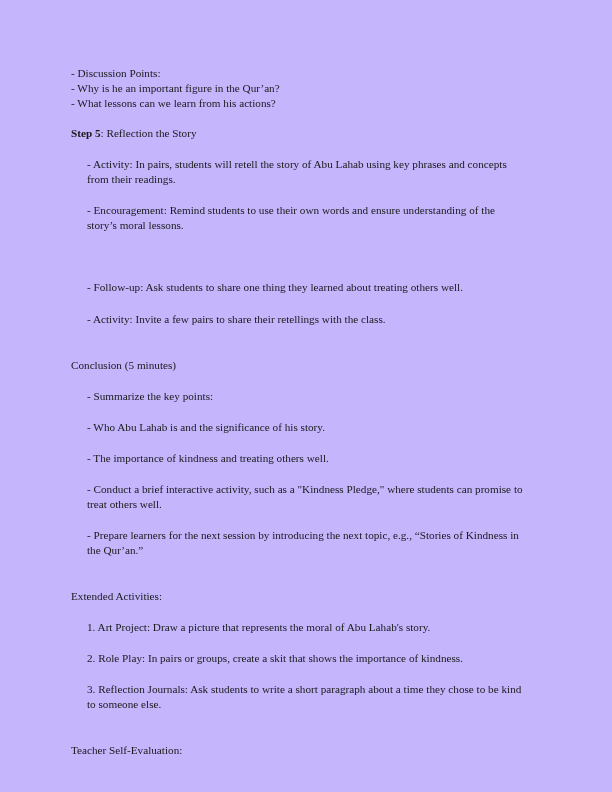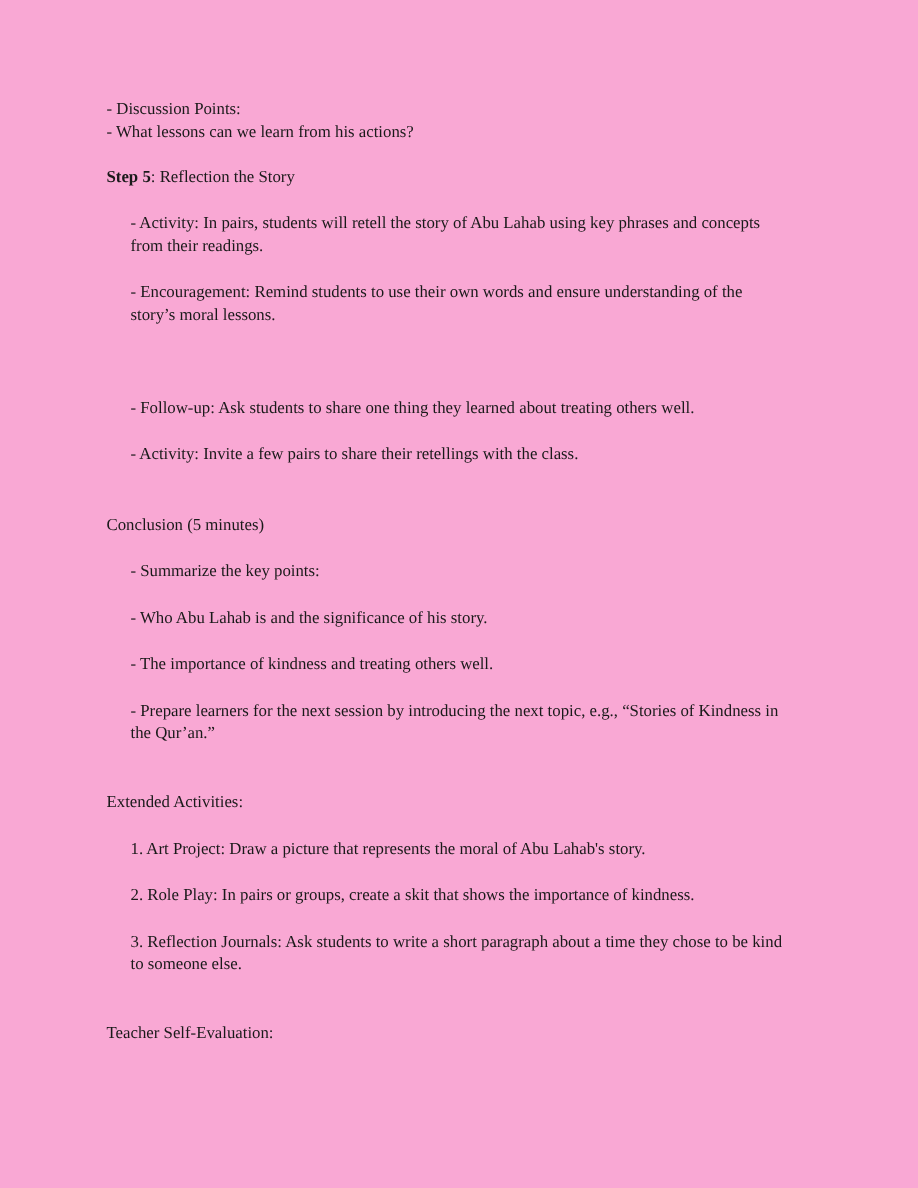--- a/index.html
+++ b/index.html
@@ -11,21 +11,21 @@
     width: 612px;
     height: 792px;
     font-family: "Liberation Serif", "DejaVu Serif", serif;
     color: #1a1a1a;
     -webkit-font-smoothing: antialiased;
   }
   .page {
     position: relative;
     width: 612px;
     height: 792px;
-    background: #f9a8d4;
+    background: #c4b5fd;
     box-sizing: border-box;
     padding: 66px 72px 72px 71px;
   }
   .doc-body {
     font-size: 11.2px;
     line-height: 15.05px;
     text-align: left;
   }
   .block {
     margin: 0;
@@ -54,20 +54,21 @@
   }
 </style>
 </head>
 <body>
 
 <div class="page">
   <div class="doc-body">
 
     <div class="block">
       <p class="line">- Discussion Points:</p>
+      <p class="line">- Why is he an important figure in the Qur’an?</p>
       <p class="line">- What lessons can we learn from his actions?</p>
     </div>
 
     <div class="gap"></div>
 
     <div class="block">
       <p class="line"><span class="run-in-label">Step 5</span><span>: Reflection the Story</span></p>
       <p class="para">- Activity: In pairs, students will retell the story of Abu Lahab using key phrases and concepts from their readings.</p>
       <p class="para">- Encouragement: Remind students to use their own words and ensure understanding of the story’s moral lessons.</p>
     </div>
@@ -79,20 +80,21 @@
       <p class="para">- Activity: Invite a few pairs to share their retellings with the class.</p>
     </div>
 
     <div class="gap"></div>
 
     <div class="block">
       <p class="heading">Conclusion (5 minutes)</p>
       <p class="para">- Summarize the key points:</p>
       <p class="para">- Who Abu Lahab is and the significance of his story.</p>
       <p class="para">- The importance of kindness and treating others well.</p>
+      <p class="para">- Conduct a brief interactive activity, such as a "Kindness Pledge," where students can promise to treat others well.</p>
       <p class="para">- Prepare learners for the next session by introducing the next topic, e.g., “Stories of Kindness in the Qur’an.”</p>
     </div>
 
     <div class="gap"></div>
 
     <div class="block">
       <p class="heading">Extended Activities:</p>
       <p class="para">1. Art Project: Draw a picture that represents the moral of Abu Lahab's story.</p>
       <p class="para">2. Role Play: In pairs or groups, create a skit that shows the importance of kindness.</p>
       <p class="para">3. Reflection Journals: Ask students to write a short paragraph about a time they chose to be kind to someone else.</p>

